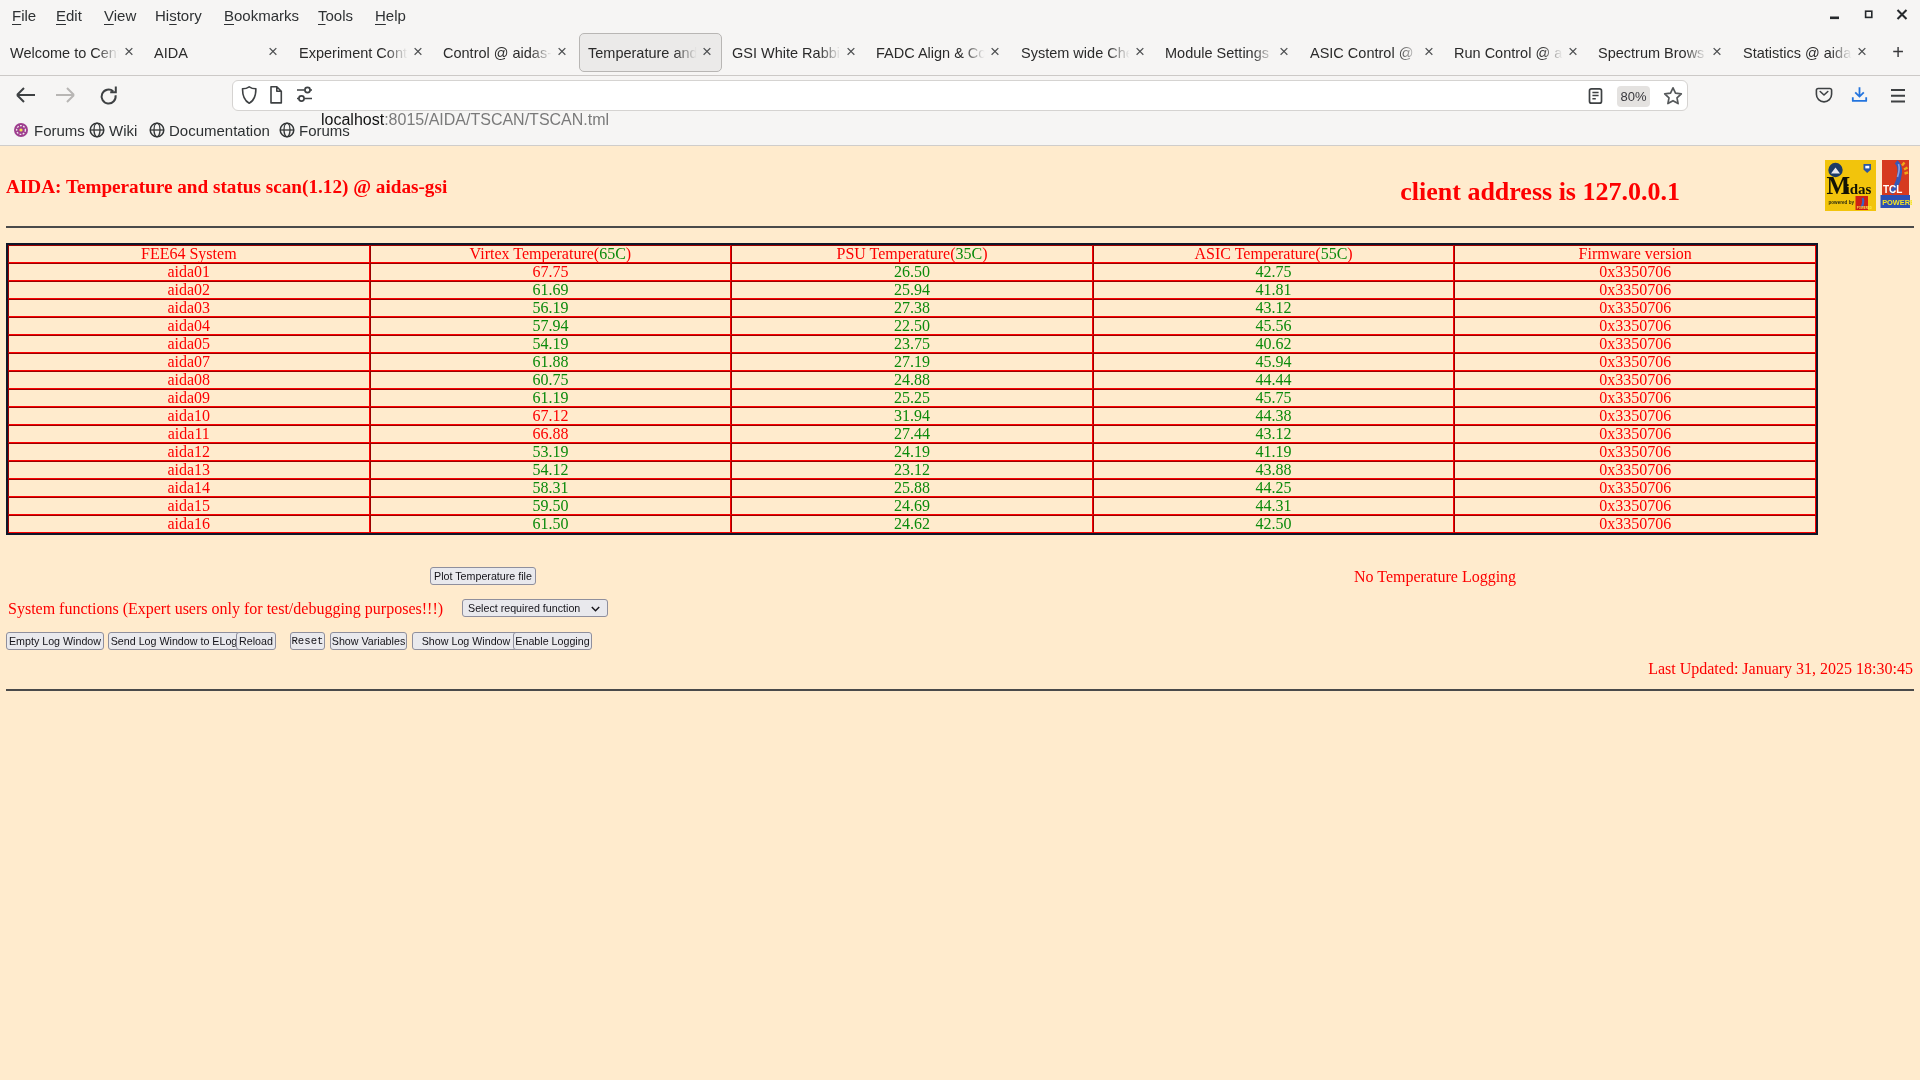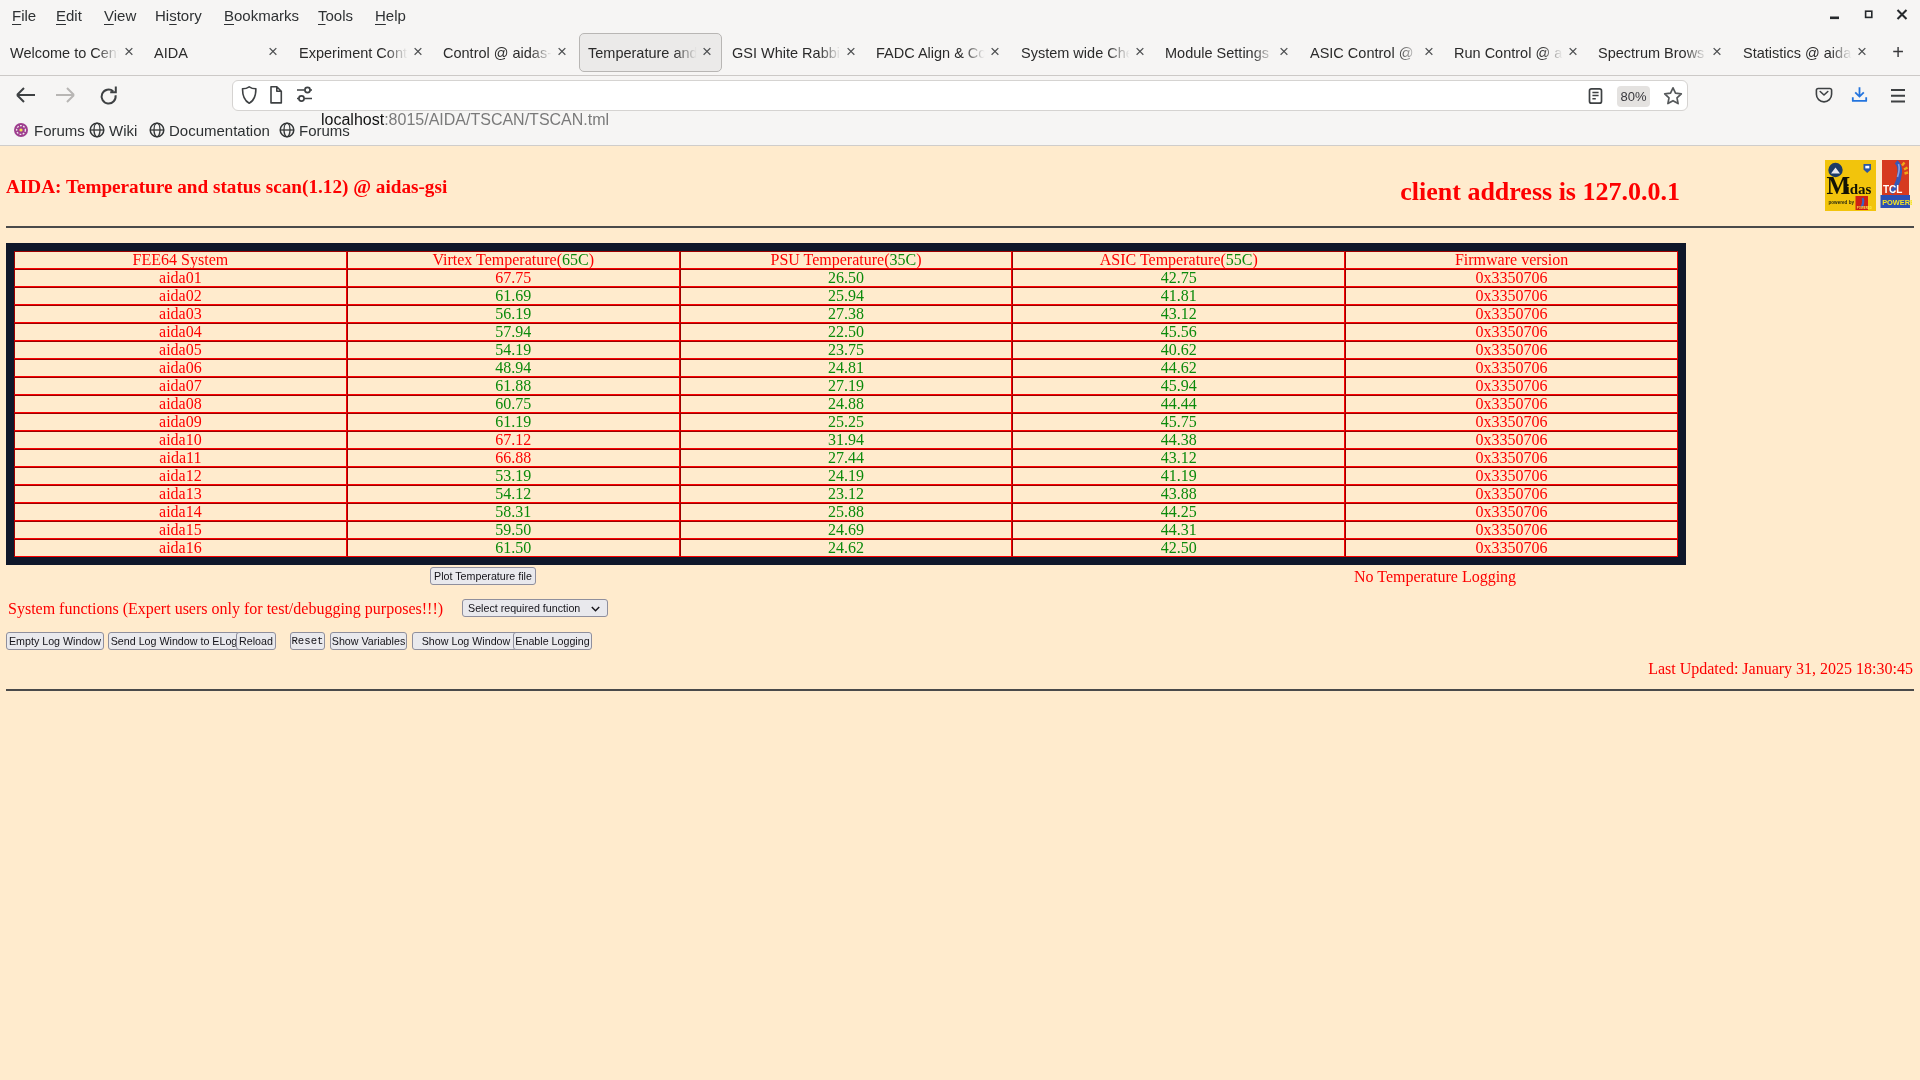--- a/index.html
+++ b/index.html
@@ -22,21 +22,21 @@
   #zoompill{position:absolute;left:1384px;top:5px;width:33px;height:21px;background:#e4e2e0;border-radius:4px;font-size:13px;color:#38383d;text-align:center;line-height:21px;}
   
   .bm{position:absolute;top:115px;height:30px;line-height:31px;font-size:15px;color:#2e3133;}
   #bmline{position:absolute;top:145px;left:0;width:1920px;height:1px;background:#cfcdcb;}
   
   #page{position:absolute;top:146px;left:0;width:1920px;height:934px;background:#ffebcd;font-family:"Liberation Serif", serif;}
   #heading{position:absolute;left:6px;top:30px;font-size:19.2px;font-weight:bold;color:#fd0000;}
   #client{position:absolute;right:240px;top:31px;font-size:26px;font-weight:bold;color:#fd0000;}
   .hr{position:absolute;left:6px;width:1908px;height:2px;background:#4a4a4a;}
   
-  #ttab{position:absolute;left:6px;top:97px;width:1680px;border:8px solid #0f172a;border-spacing:0;box-sizing:border-box;}
+  #ttab{position:absolute;left:6px;top:97px;width:1812px;border:2px solid #0f172a;border-spacing:0;box-sizing:border-box;}
   #ttab td{width:20%;height:16px;text-align:center;font-size:16px;font-family:"Liberation Serif", serif;
      border-top:1px solid #9b0000;border-left:1px solid #9b0000;border-bottom:1px solid #fa0000;border-right:1px solid #fa0000;padding:0;}
   #ttab td{line-height:16px;}
   .r{color:#fd0000;} .g{color:#0b8a0b;}
   
   .btn{position:absolute;background:#e9e9ed;border:1px solid #8f8f9d;border-radius:3px;box-sizing:border-box;
        font-family:"Liberation Sans", sans-serif;font-size:10.7px;color:#15141a;text-align:center;height:18px;line-height:16px;}
 </style>
 </head>
 <body>
@@ -232,27 +232,20 @@
             <td class="r">0x3350706</td>
           </tr>
       <tr>
             <td class="r">aida05</td>
             <td class="g">54.19</td>
             <td class="g">23.75</td>
             <td class="g">40.62</td>
             <td class="r">0x3350706</td>
           </tr>
       <tr>
-            <td class="r">aida06</td>
-            <td class="g">48.94</td>
-            <td class="g">24.81</td>
-            <td class="g">44.62</td>
-            <td class="r">0x3350706</td>
-          </tr>
-      <tr>
             <td class="r">aida07</td>
             <td class="g">61.88</td>
             <td class="g">27.19</td>
             <td class="g">45.94</td>
             <td class="r">0x3350706</td>
           </tr>
       <tr>
             <td class="r">aida08</td>
             <td class="g">60.75</td>
             <td class="g">24.88</td>

